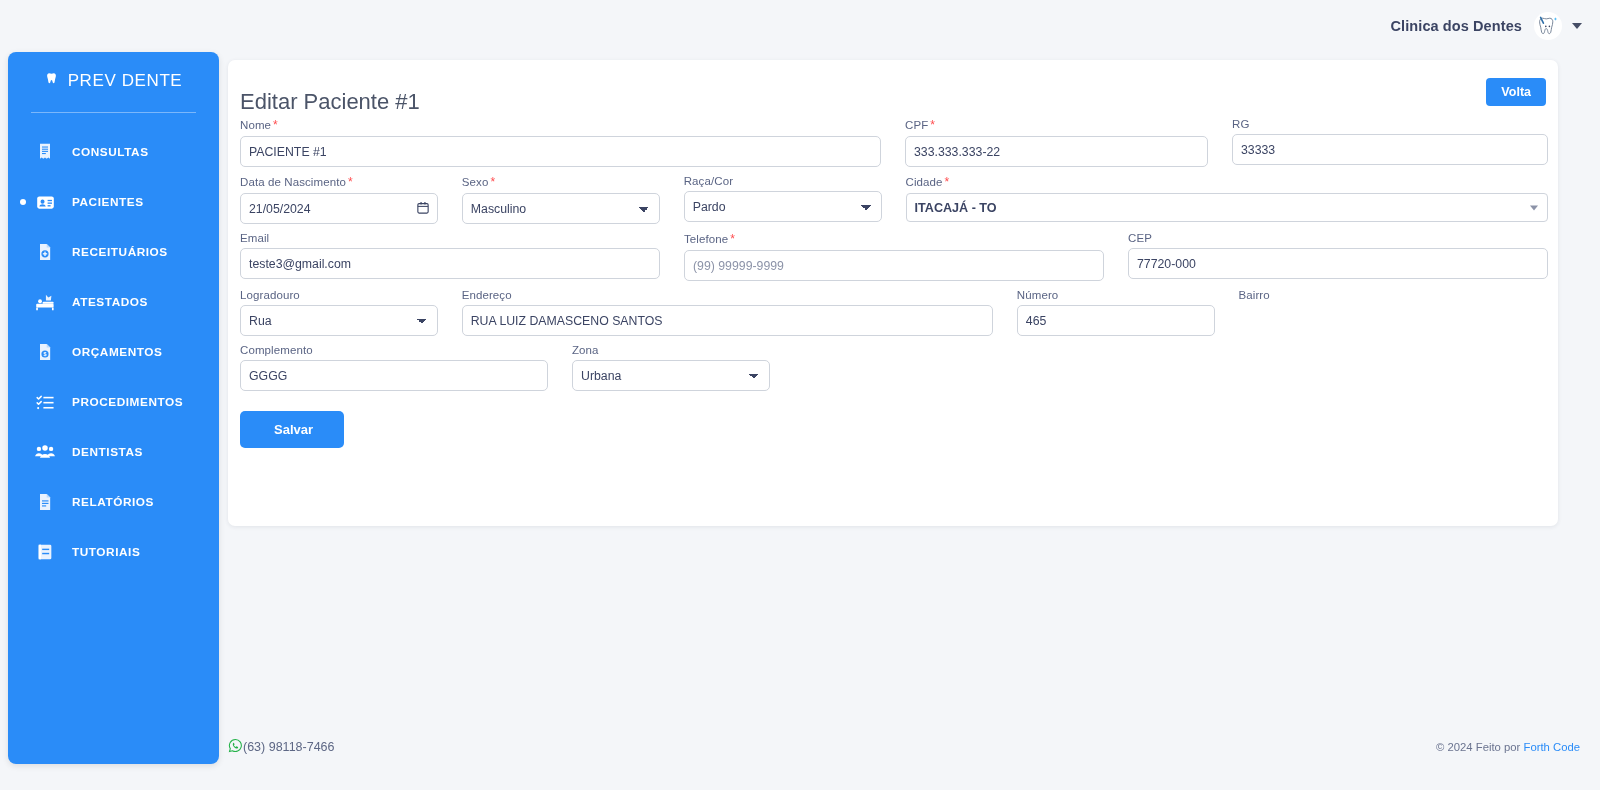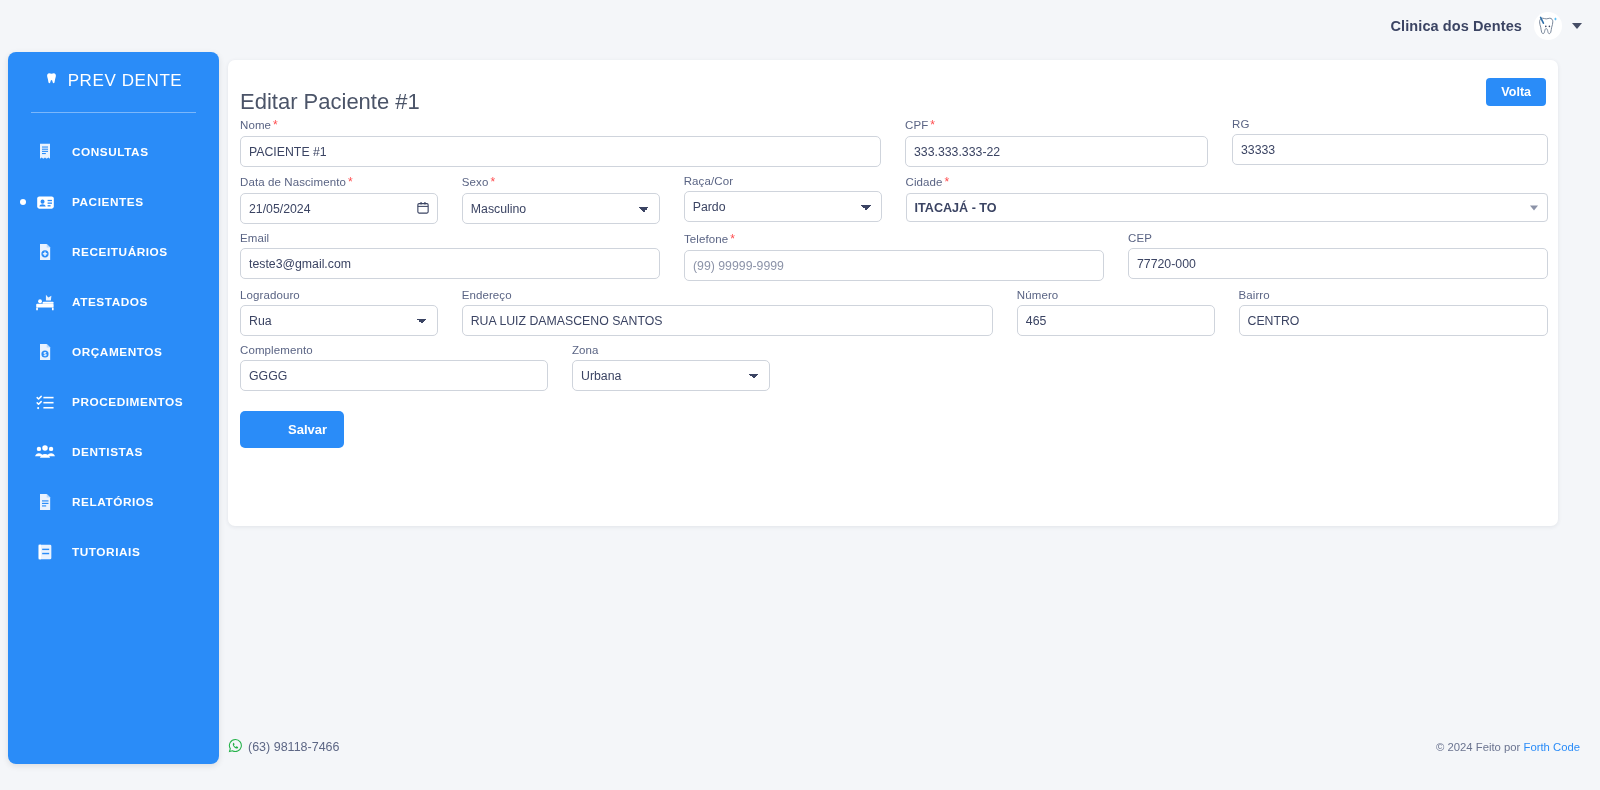--- a/index.html
+++ b/index.html
@@ -159,32 +159,32 @@
     border-left: 4px solid transparent;
     border-right: 4px solid transparent;
     border-top: 5px solid #8c93a8;
   }
 
   .btn-salvar {
     margin-top: 12px;
     background: #2a8cf8; color: #fff;
     border: none; border-radius: 5px;
     font-size: 13px; font-weight: bold;
-    padding: 11px 48px; cursor: pointer;
+    padding: 11px 34px; cursor: pointer;
     font-family: "Liberation Sans", sans-serif;
     width: 104px;
   }
 
   
   .footer {
     position: absolute; left: 228px; top: 730px; width: 1352px; height: 34px;
     display: flex; align-items: center; justify-content: space-between;
     font-size: 12.5px; color: #5d6785;
   }
-  .wa { display: flex; align-items: center; gap: 5px; }
+  .wa { display: flex; align-items: center; }
   .copy { font-size: 11.3px; color: #6b7490; }
   .copy a { color: #2a8cf8; text-decoration: none; }
 </style>
 </head>
 <body>
 
 <div class="topbar">
   <span class="brand-name">Clinica dos Dentes</span>
   <span class="avatar">
     <svg width="24" height="24" viewBox="0 0 24 24" aria-hidden="true">
@@ -428,21 +428,20 @@
       <div class="fld" style="width:532px">
         <label class="lbl">Endereço</label>
         <input class="inp" type="text" value="RUA LUIZ DAMASCENO SANTOS" style="">
       </div>
       <div class="fld" style="width:198px">
         <label class="lbl">Número</label>
         <input class="inp" type="text" value="465" style="">
       </div>
       <div class="fld" style="width:310px">
         <label class="lbl">Bairro</label>
-        <input class="inp" type="text" value="CENTRO" style="">
       </div>
     </div>
 
     
     <div class="row">
       <div class="fld" style="width:308px">
         <label class="lbl">Complemento</label>
         <input class="inp" type="text" value="GGGG" style="">
       </div>
       <div class="fld" style="width:198px">

